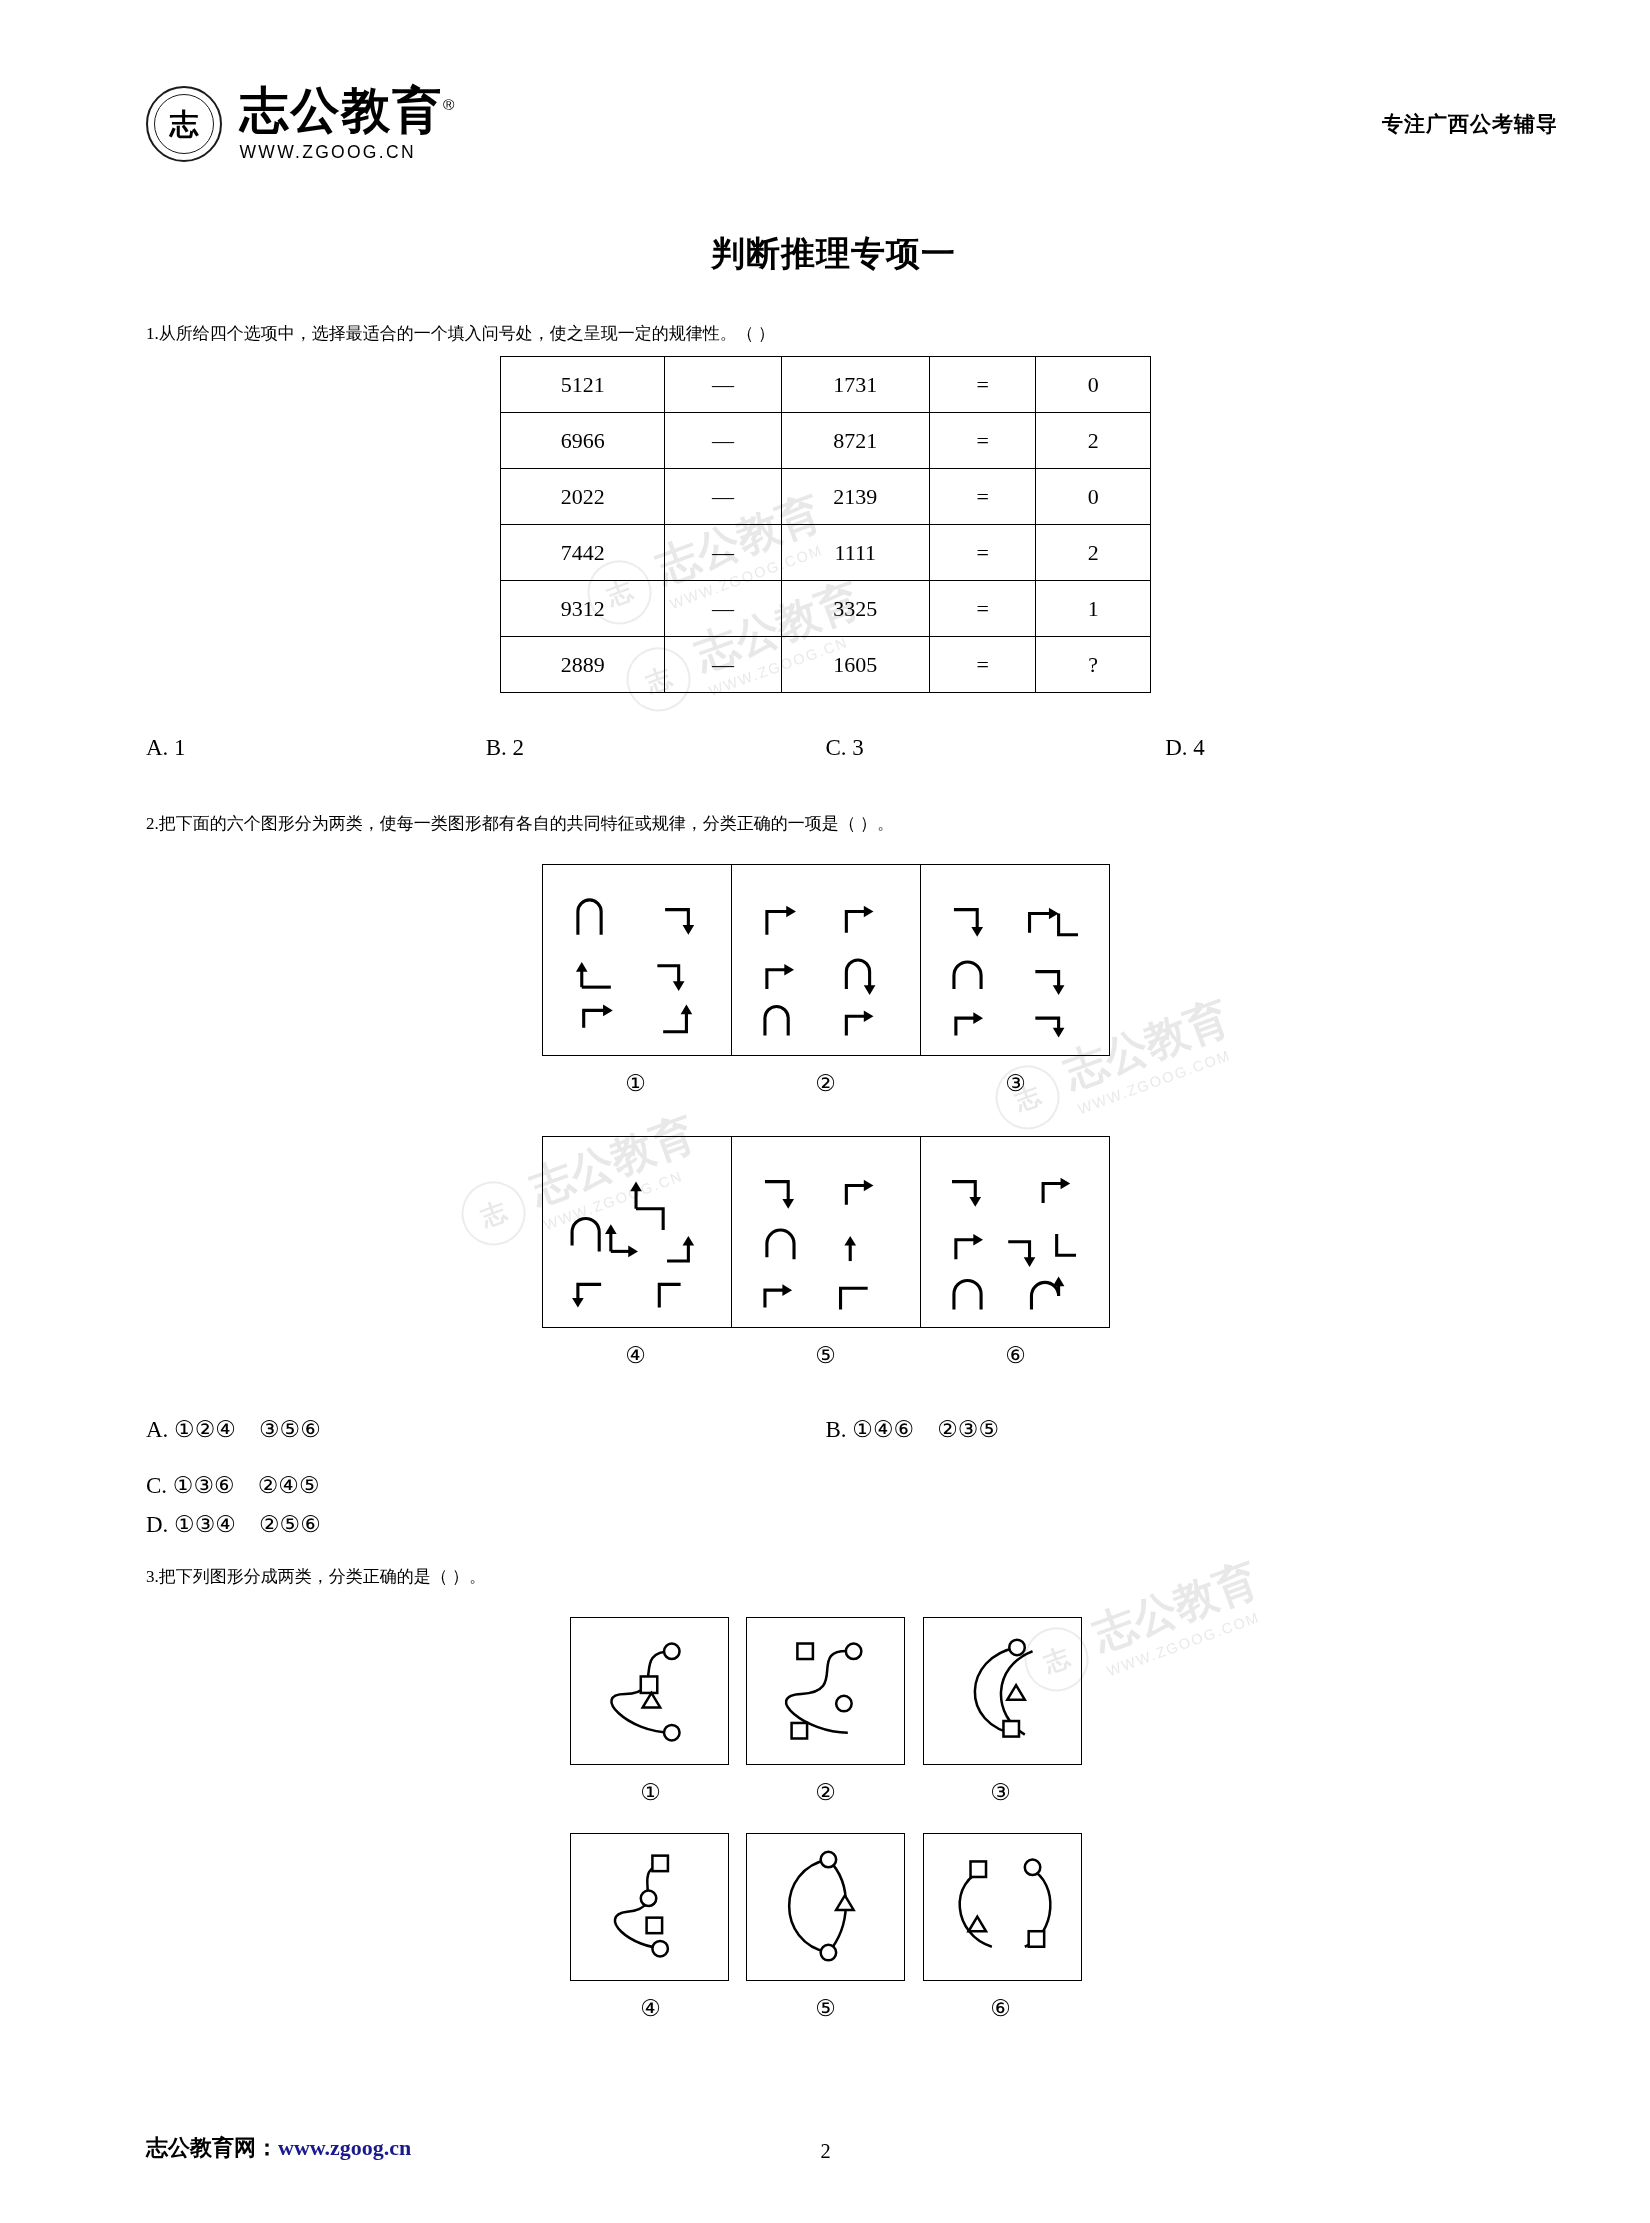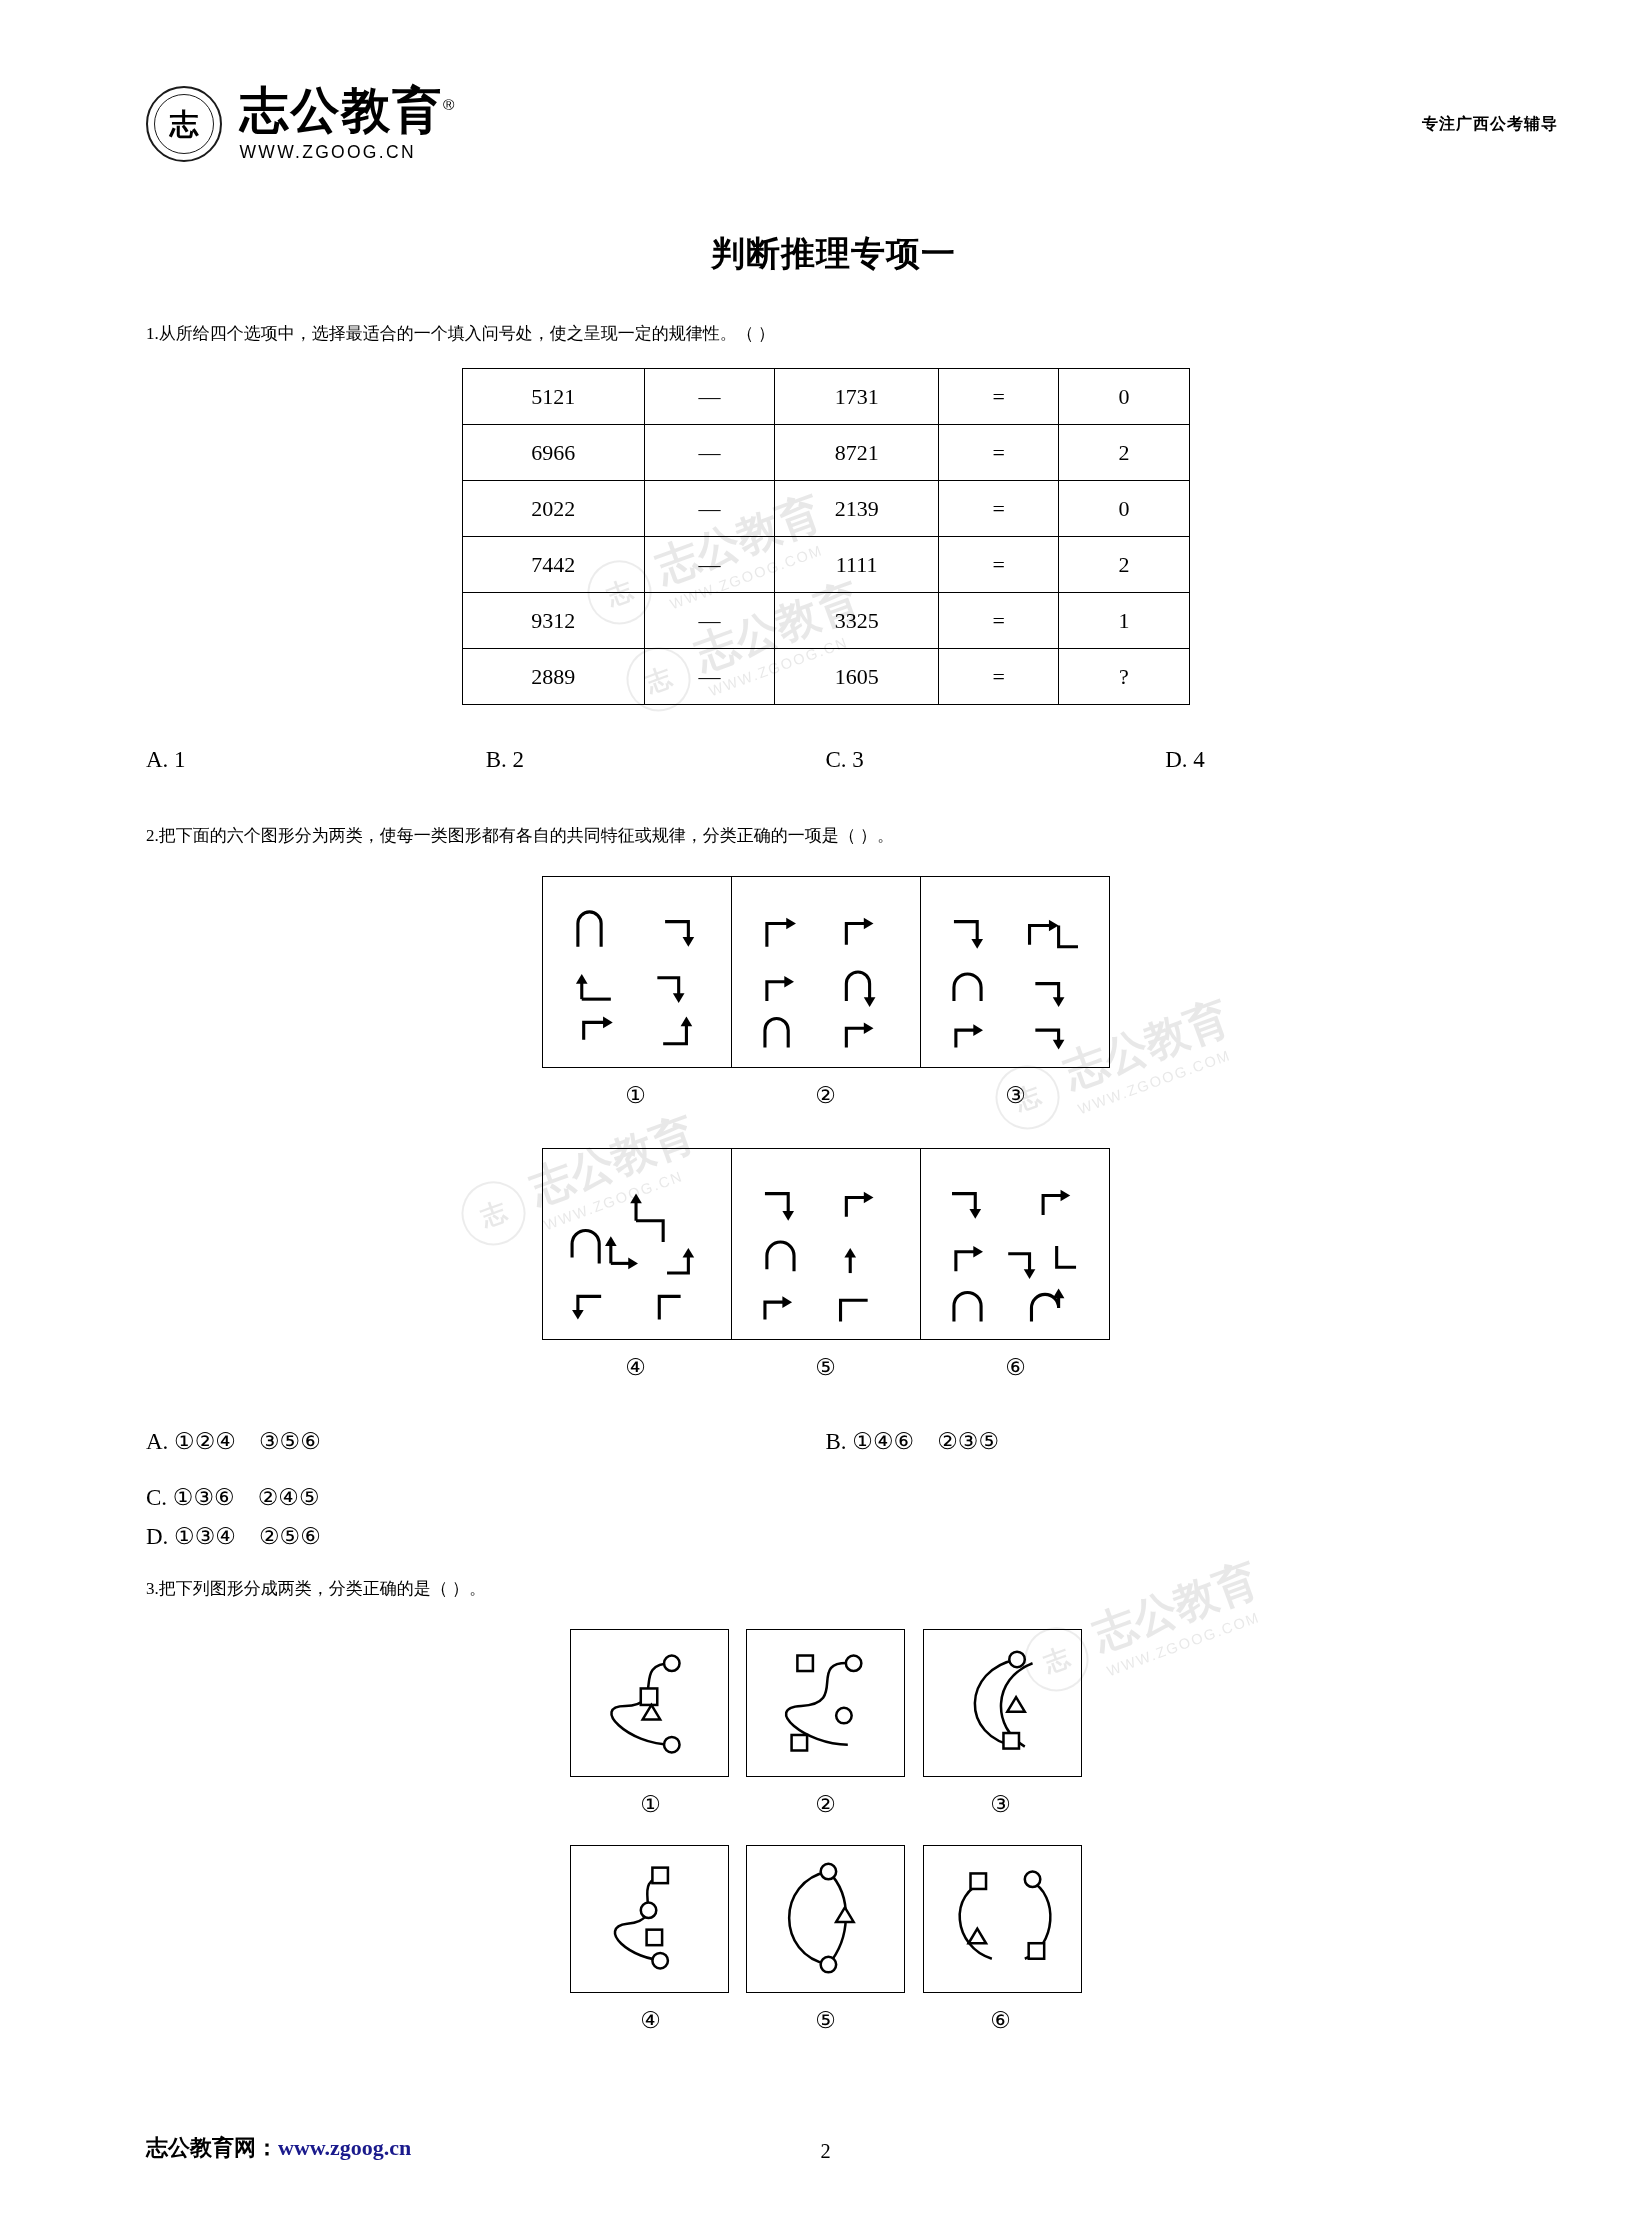--- a/index.html
+++ b/index.html
@@ -69,21 +69,21 @@
     line-height: 1.05;
   }
   .brand-name sup { font-size: 15.5px; vertical-align: super; font-weight: normal; }
   .brand-url {
     font-size: 17.5px;
     letter-spacing: 2.3px;
     font-family: "Liberation Sans", sans-serif;
     margin-top: 5.8px;
   }
   .header-tagline {
-    font-size: 16px;
+    font-size: 21px;
     font-weight: bold;
     font-family: "Liberation Sans", sans-serif;
     letter-spacing: 1px;
   }
 
   
   .doc-title {
     text-align: center;
     font-size: 34px;
     font-weight: bold;
@@ -100,22 +100,22 @@
   }
   .q-line {
     margin-top: 43px;
     font-size: 17px;
     font-family: "Liberation Serif", serif;
   }
 
   
   .eq-table {
     border-collapse: collapse;
-    margin: 19px auto 0 auto;
-    width: 728px;
+    margin: 7px auto 0 auto;
+    width: 651px;
     position: relative;
     z-index: 3;
     background: transparent;
   }
   .eq-table td {
     border: 1.6px solid #000;
     text-align: center;
     font-size: 22px;
     height: 53px;
     font-family: "Liberation Serif", serif;

